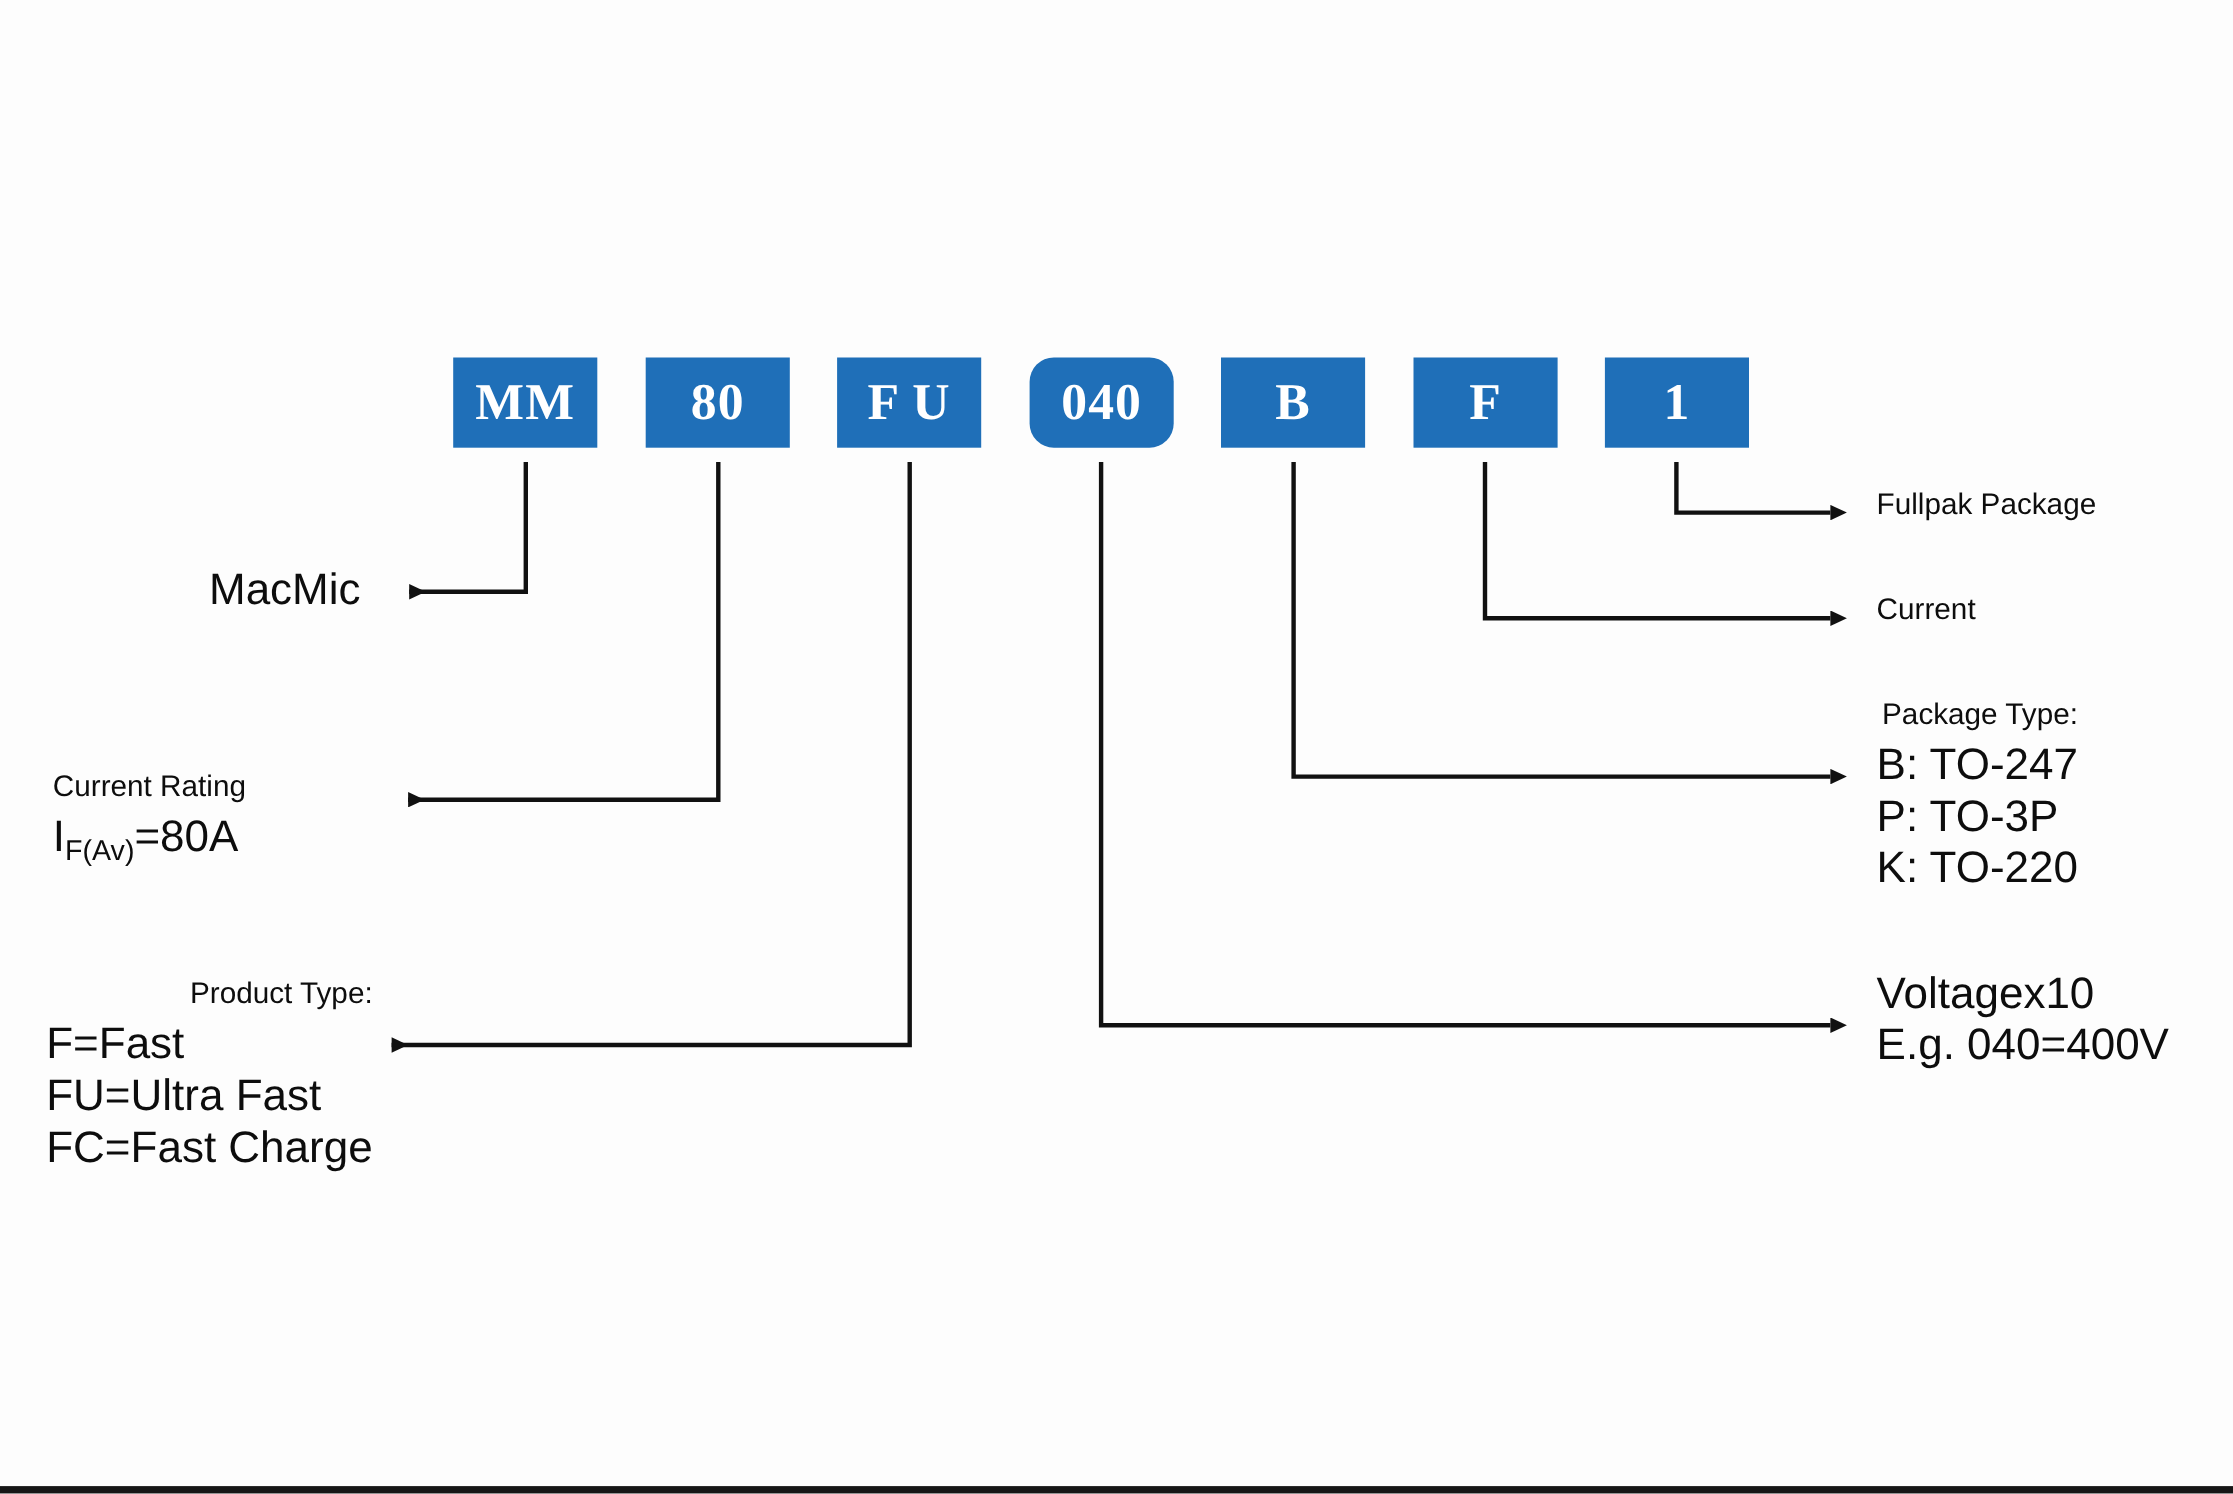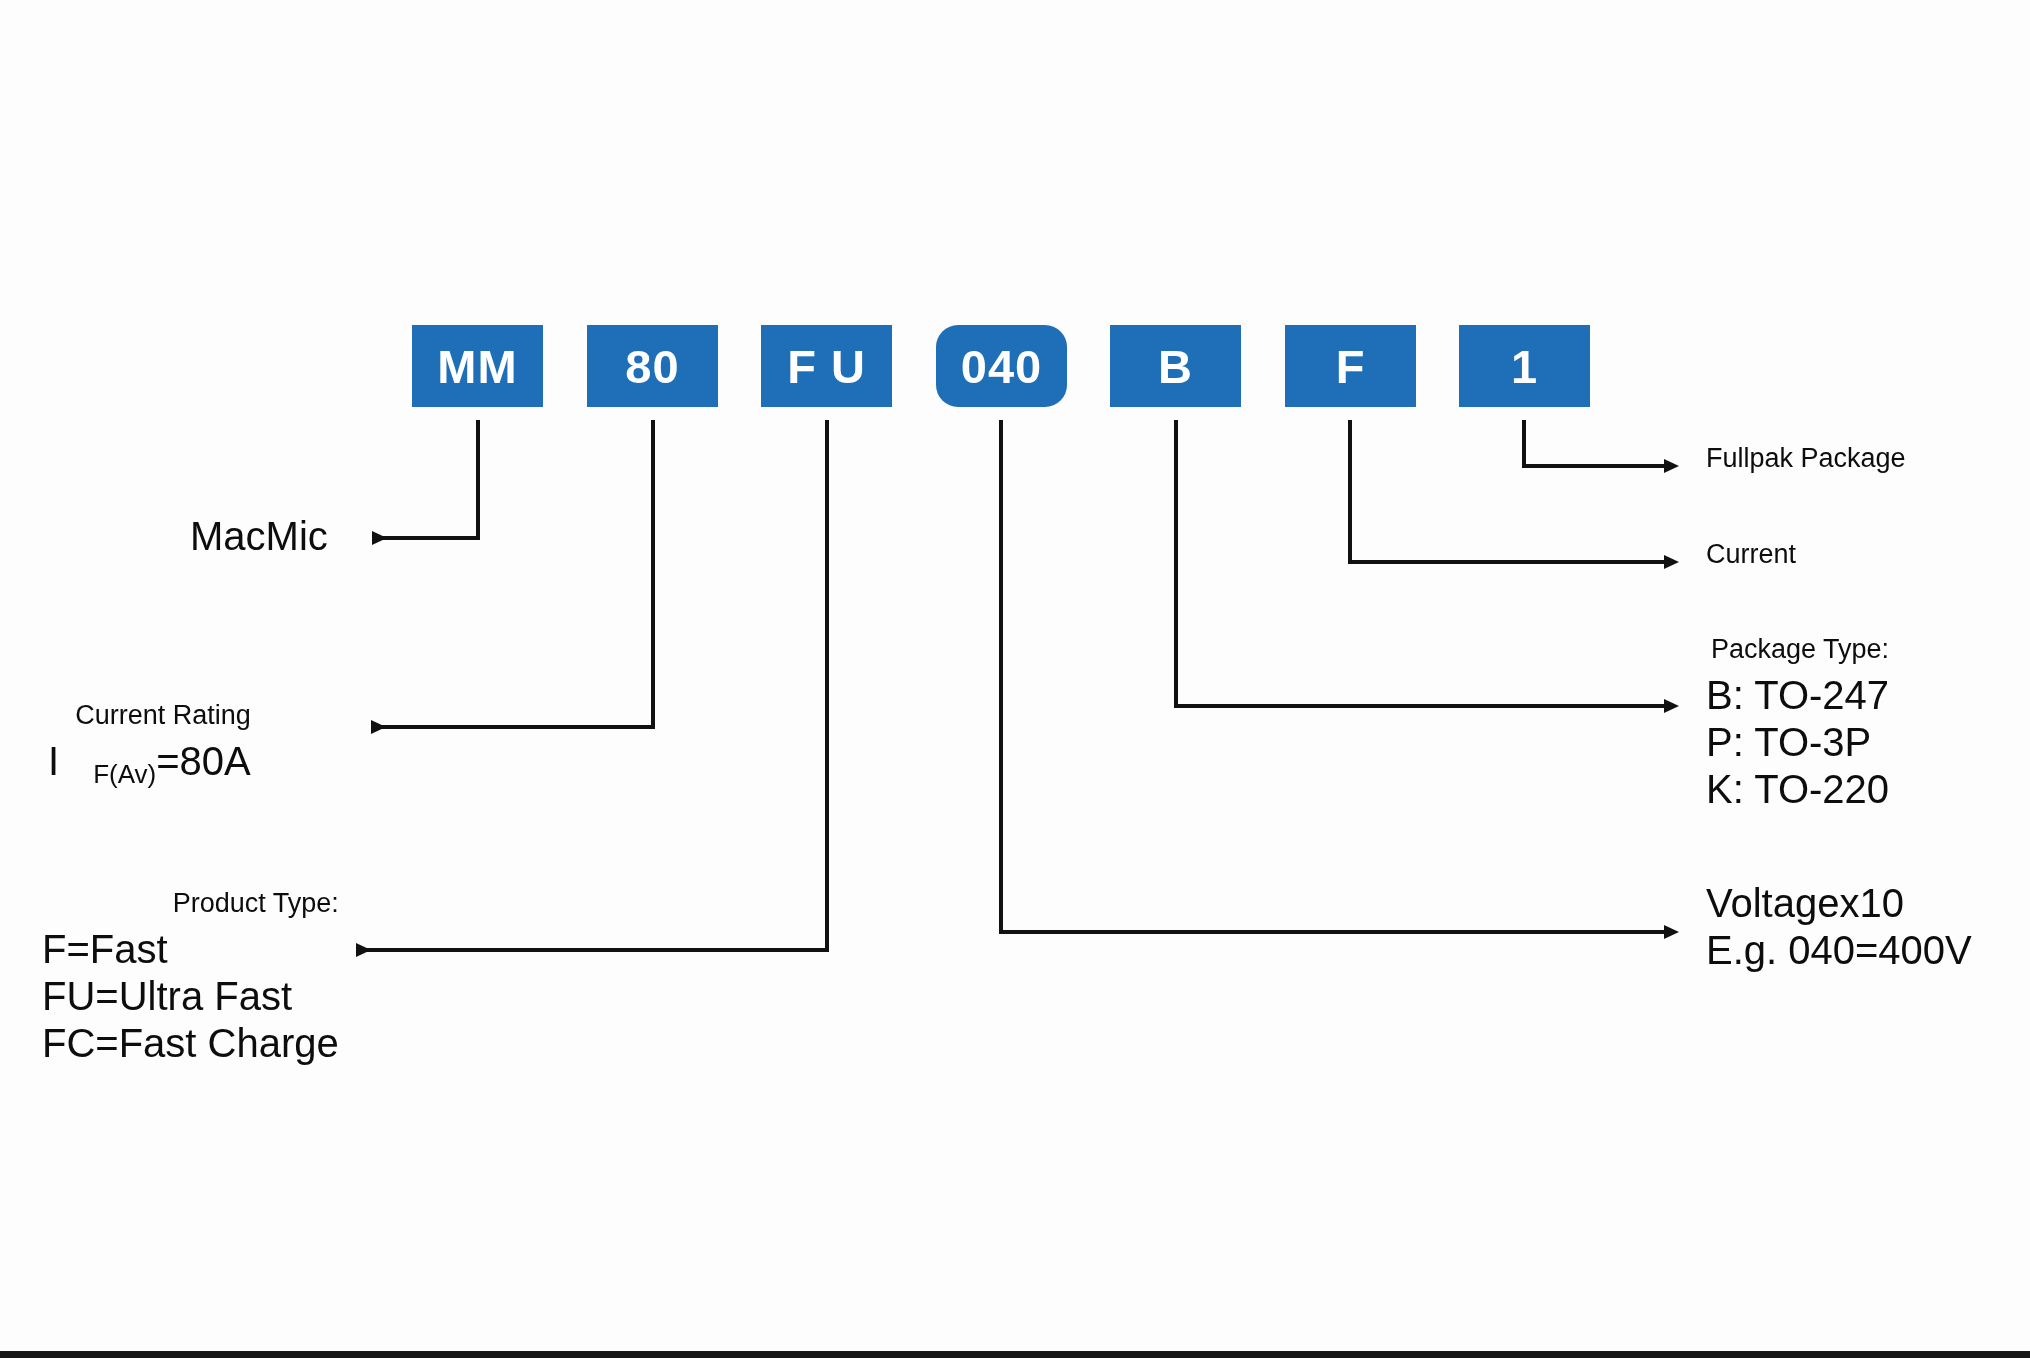--- a/index.html
+++ b/index.html
@@ -44,20 +44,21 @@
     align-items: center;
     justify-content: center;
     background: #1F6FB8;
     color: #ffffff;
     font-weight: bold;
     font-size: 47px;
     letter-spacing: 1px;
     line-height: 1;
     top: 325px;
     height: 82px;
+    font-family: Liberation Serif, serif;
   }
   
   .label-block {
     position: absolute;
     color: #0d0d0d;
     line-height: 1.18;
     white-space: nowrap;
   }
   .lbl-bold {
     font-weight: normal;
@@ -70,21 +71,20 @@
   }
   .lbl-regular-head {
     font-weight: normal;
     font-size: 40px;
   }
   .sub {
     font-size: 26px;
     vertical-align: baseline;
     position: relative;
     top: 8px;
-    margin-left: 34px;
   }
 </style>
 </head>
 <body>
 
 <div id="canvas">
 
   <svg id="connectors" viewBox="0 0 2030 1358">
     <defs>
       <marker id="arrow-left" markerWidth="16" markerHeight="14" refX="15" refY="7" orient="auto" markerUnits="userSpaceOnUse">

